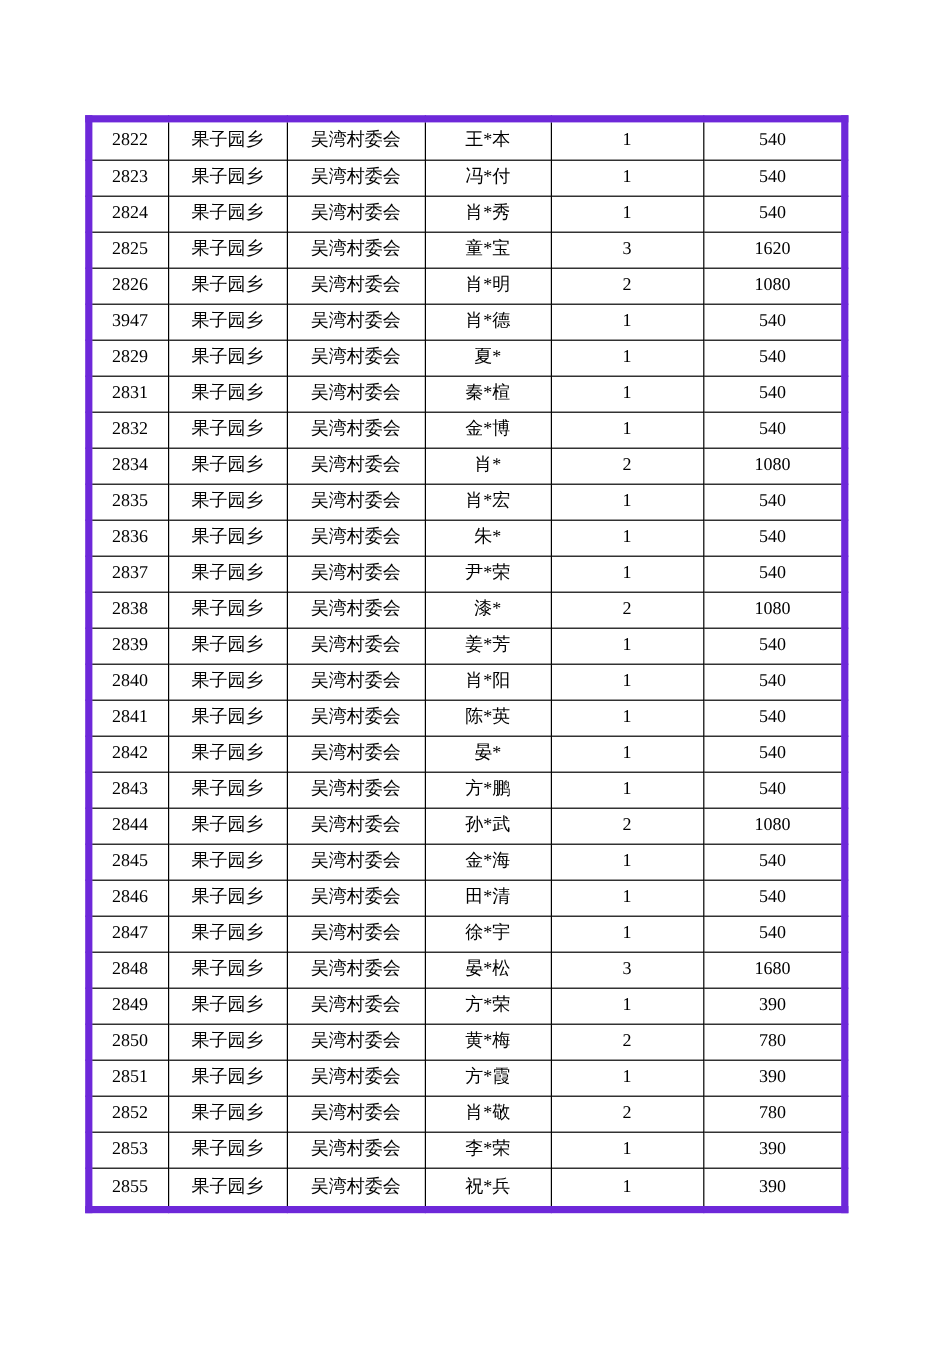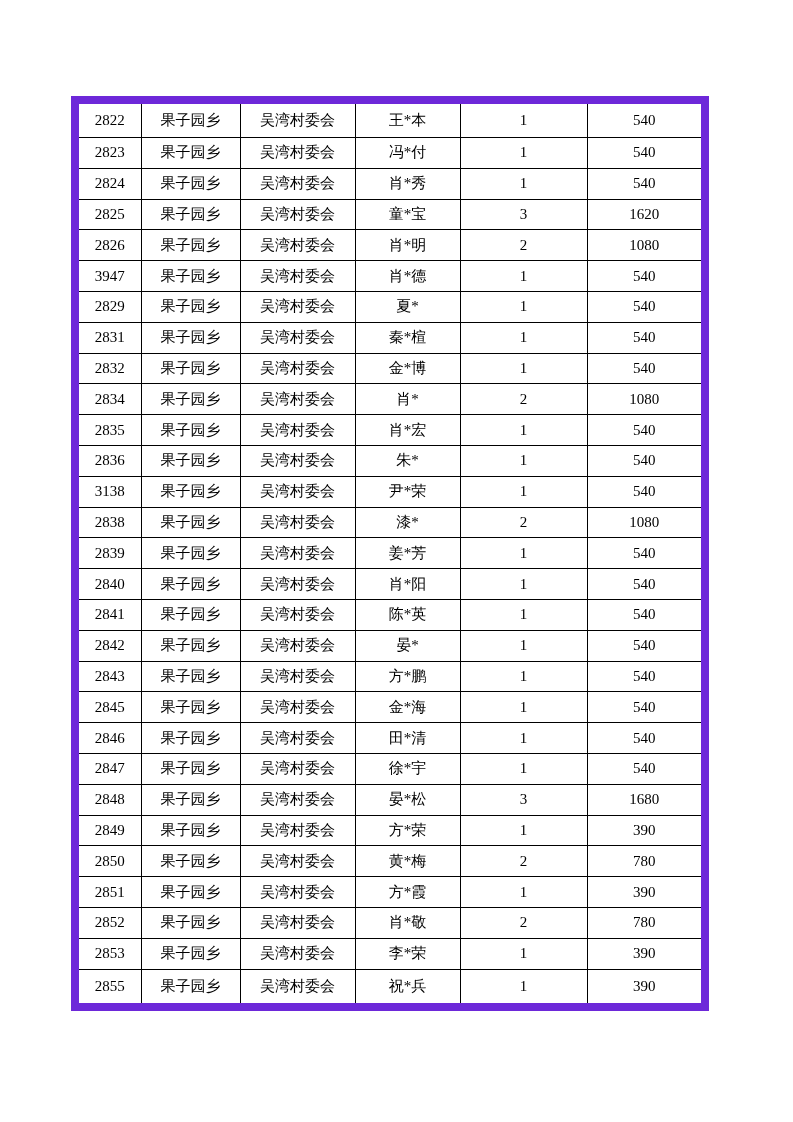--- a/index.html
+++ b/index.html
@@ -17,21 +17,21 @@
     color: #000000;
   }
   table.roster {
     position: absolute;
     left: 71px;
     top: 96px;
     width: 630px;
     height: 915px;
     border-collapse: collapse;
     table-layout: fixed;
-    border: 8px solid #6d28d9;
+    border: 6px solid #6d28d9;
   }
   table.roster td {
     border: 1px solid #000000;
     text-align: center;
     vertical-align: middle;
     font-size: 15px;
     line-height: 1;
     padding: 0;
     white-space: nowrap;
     overflow: hidden;
@@ -147,21 +147,21 @@
   </tr>
         <tr>
     <td>2836</td>
     <td>果子园乡</td>
     <td>吴湾村委会</td>
     <td>朱*</td>
     <td>1</td>
     <td>540</td>
   </tr>
         <tr>
-    <td>3138</td>
+    <td>2837</td>
     <td>果子园乡</td>
     <td>吴湾村委会</td>
     <td>尹*荣</td>
     <td>1</td>
     <td>540</td>
   </tr>
         <tr>
     <td>2838</td>
     <td>果子园乡</td>
     <td>吴湾村委会</td>
@@ -201,20 +201,28 @@
     <td>1</td>
     <td>540</td>
   </tr>
         <tr>
     <td>2843</td>
     <td>果子园乡</td>
     <td>吴湾村委会</td>
     <td>方*鹏</td>
     <td>1</td>
     <td>540</td>
+  </tr>
+        <tr>
+    <td>2844</td>
+    <td>果子园乡</td>
+    <td>吴湾村委会</td>
+    <td>孙*武</td>
+    <td>2</td>
+    <td>1080</td>
   </tr>
         <tr>
     <td>2845</td>
     <td>果子园乡</td>
     <td>吴湾村委会</td>
     <td>金*海</td>
     <td>1</td>
     <td>540</td>
   </tr>
         <tr>

